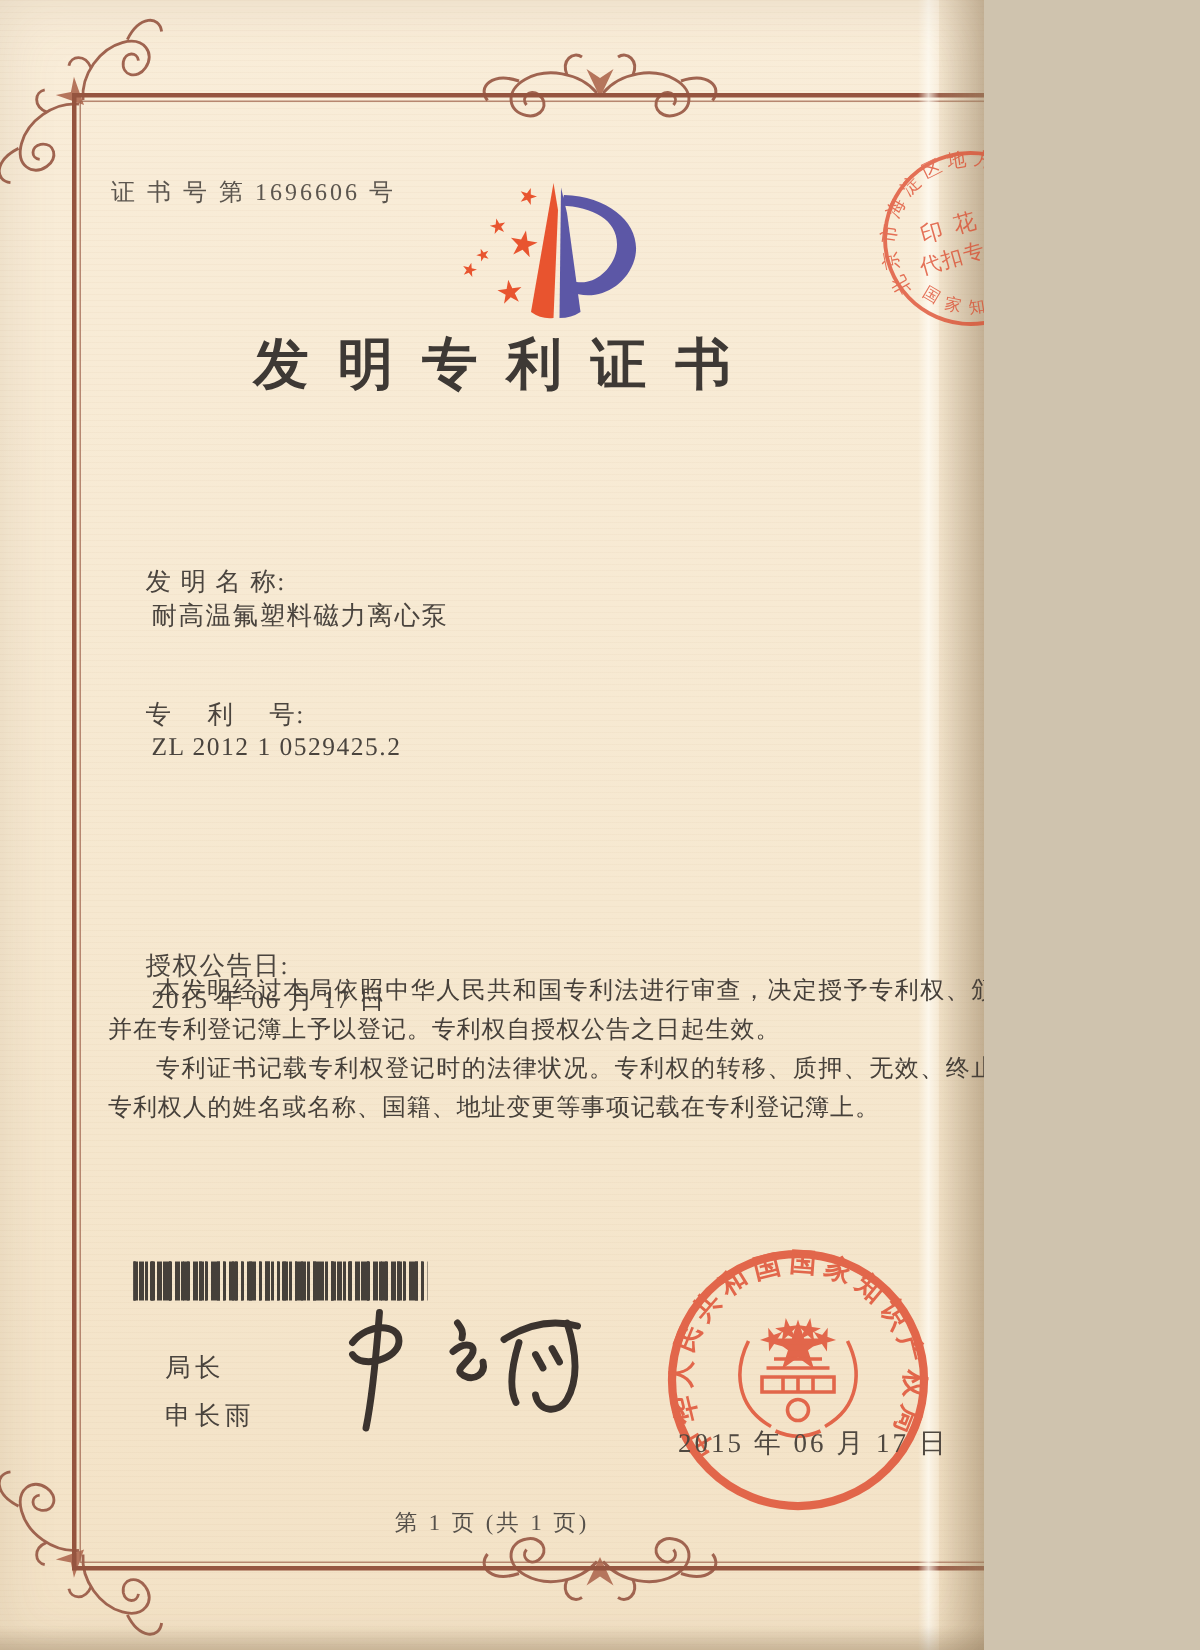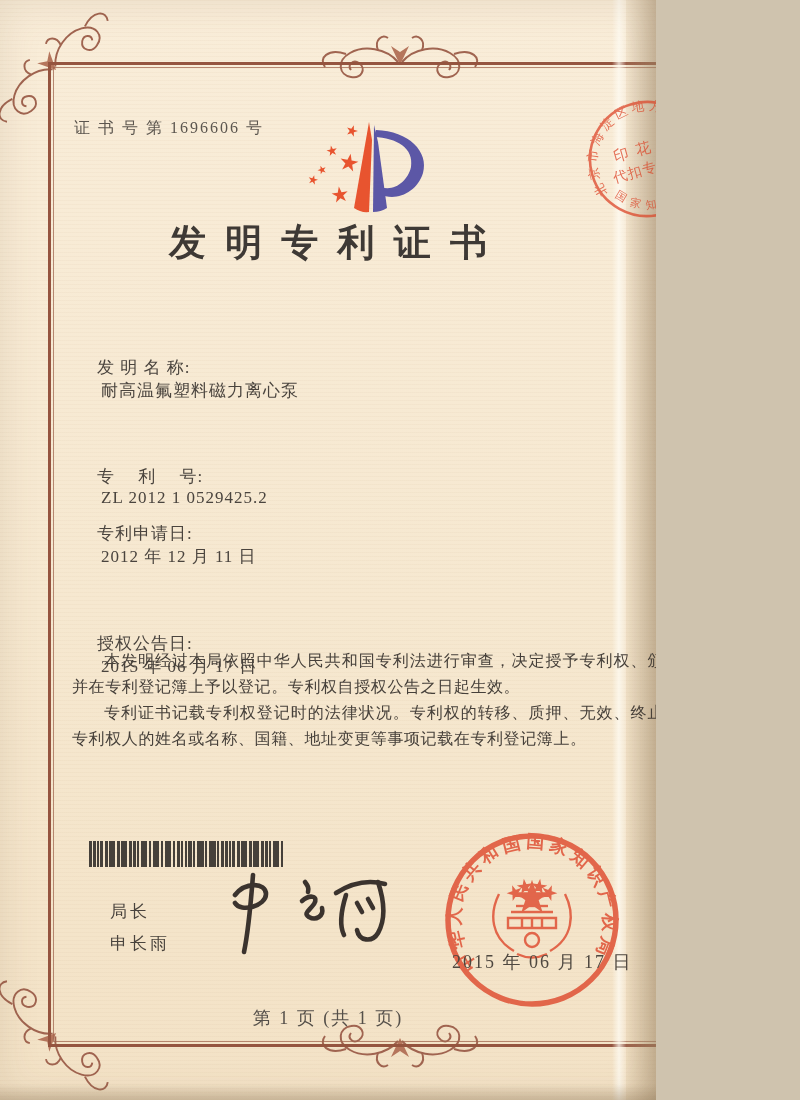--- a/index.html
+++ b/index.html
@@ -23,41 +23,41 @@
     border:3px solid #95543f;}
   .frame::after{content:'';position:absolute;inset:2px;border:1px solid rgba(160,100,78,0.75);}
 
   .cert-no{position:absolute;left:74px;top:118px;font-size:16px;letter-spacing:2px;color:#5b554e;}
   .title{position:absolute;left:0;right:0;top:218px;text-align:center;
     font-size:37px;font-weight:600;letter-spacing:0.52em;text-indent:0.52em;color:#3e3935;}
 
   .field{position:absolute;left:76px;font-size:17px;color:#4a443e;letter-spacing:1px;white-space:pre;}
   .field .label{display:inline-block;min-width:124px;}
   .field .value{margin-left:4px;}
-  .f0{top:336px}.f1{top:392px}.f2{top:445px}.f3{top:502px}.f4{top:557px}.f5{top:612px}
+  .f0{top:356px}.f1{top:392px}.f2{top:445px}.f3{top:502px}.f4{top:557px}.f5{top:612px}
 
   .body-text{position:absolute;left:72px;top:648px;width:660px;}
   .body-text p{margin:0;text-indent:2em;font-size:16px;line-height:1.62;
     color:#46403a;letter-spacing:0.6px;text-align:justify;}
 
   .barcode{position:absolute;left:89px;top:841px;width:196px;height:26px;opacity:.88;
     background:
       repeating-linear-gradient(90deg,#2e2a27 0 2px,transparent 2px 4px),
       repeating-linear-gradient(90deg,#2e2a27 0 1px,transparent 1px 6px),
       repeating-linear-gradient(90deg,#2e2a27 0 3px,transparent 3px 11px);}
 
   .director{position:absolute;left:82px;top:896px;font-size:17px;color:#49433d;letter-spacing:3px;line-height:1.9;margin-left:28px;}
   .sig{position:absolute;left:205px;top:870px;}
 
   .stamp{position:absolute;left:576px;top:88px;}
   .seal{position:absolute;left:436px;top:824px;}
   .seal-date{position:absolute;left:452px;top:950px;font-size:18px;letter-spacing:2px;color:#4f4840;}
 
   .footer{position:absolute;left:0;right:0;top:1006px;text-align:center;
-    font-size:18px;color:#55504a;letter-spacing:2px;}
+    font-size:15px;color:#55504a;letter-spacing:2px;}
 
   .logo{position:absolute;left:295px;top:110px;}
   svg{display:block;}
 </style>
 </head>
 <body>
 
 <div class="page">
 
   <svg width="0" height="0" style="position:absolute" aria-hidden="true">
@@ -124,24 +124,20 @@
   <div class="title">发明专利证书</div>
 
   <div class="field f0">
     <span class="label">发 明 名 称:</span>
     <span class="value">耐高温氟塑料磁力离心泵</span>
   </div>
   <div class="field f2">
     <span class="label">专　 利　 号:</span>
     <span class="value">ZL 2012 1 0529425.2</span>
   </div>
-  <div class="field f3">
-    <span class="label">专利申请日:</span>
-    <span class="value">2012 年 12 月 11 日</span>
-  </div>
   <div class="field f5">
     <span class="label">授权公告日:</span>
     <span class="value">2015 年 06 月 17 日</span>
   </div>
 
   <div class="body-text">
     <p>本发明经过本局依照中华人民共和国专利法进行审查，决定授予专利权、颁发本证书并在专利登记簿上予以登记。专利权自授权公告之日起生效。</p>
     <p>专利证书记载专利权登记时的法律状况。专利权的转移、质押、无效、终止、恢复和专利权人的姓名或名称、国籍、地址变更等事项记载在专利登记簿上。</p>
   </div>
 

